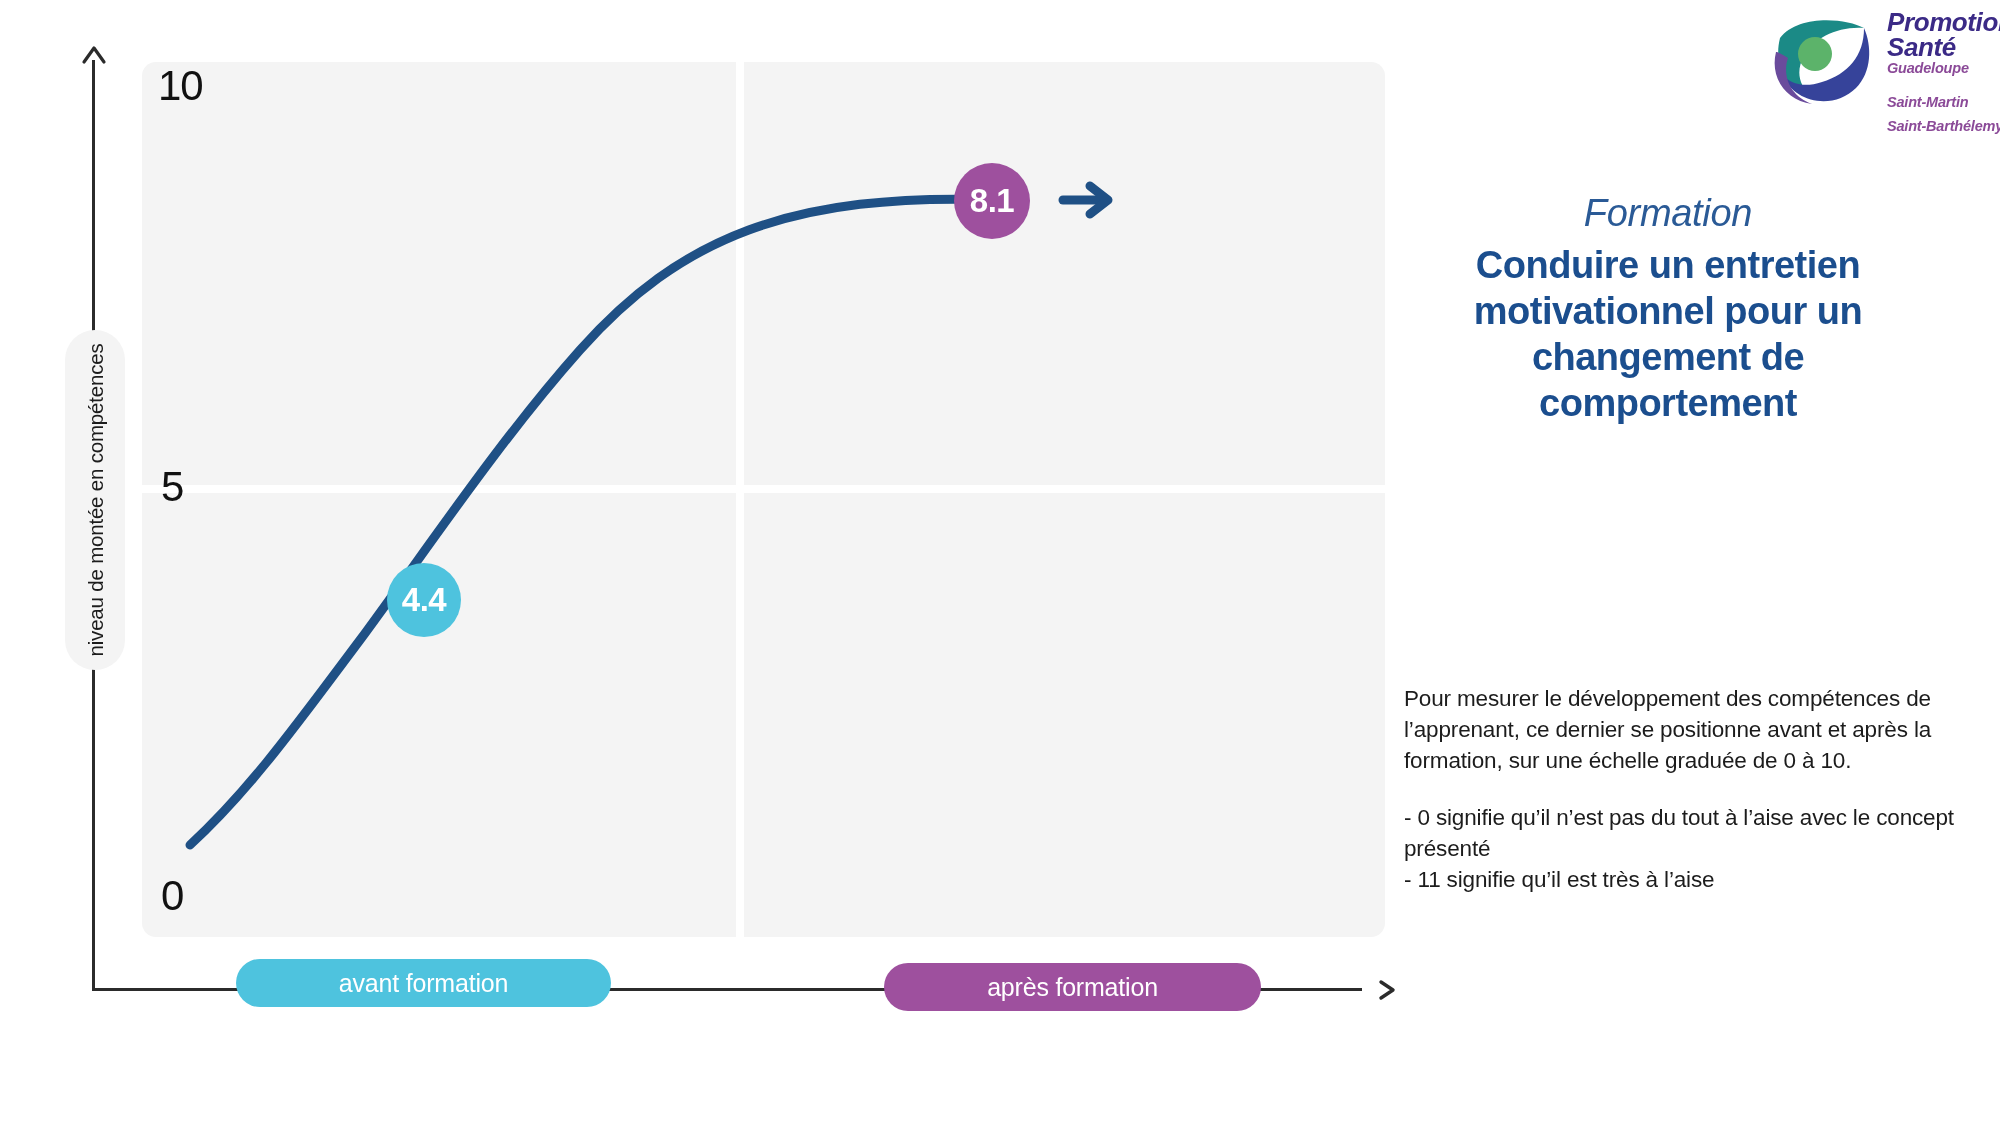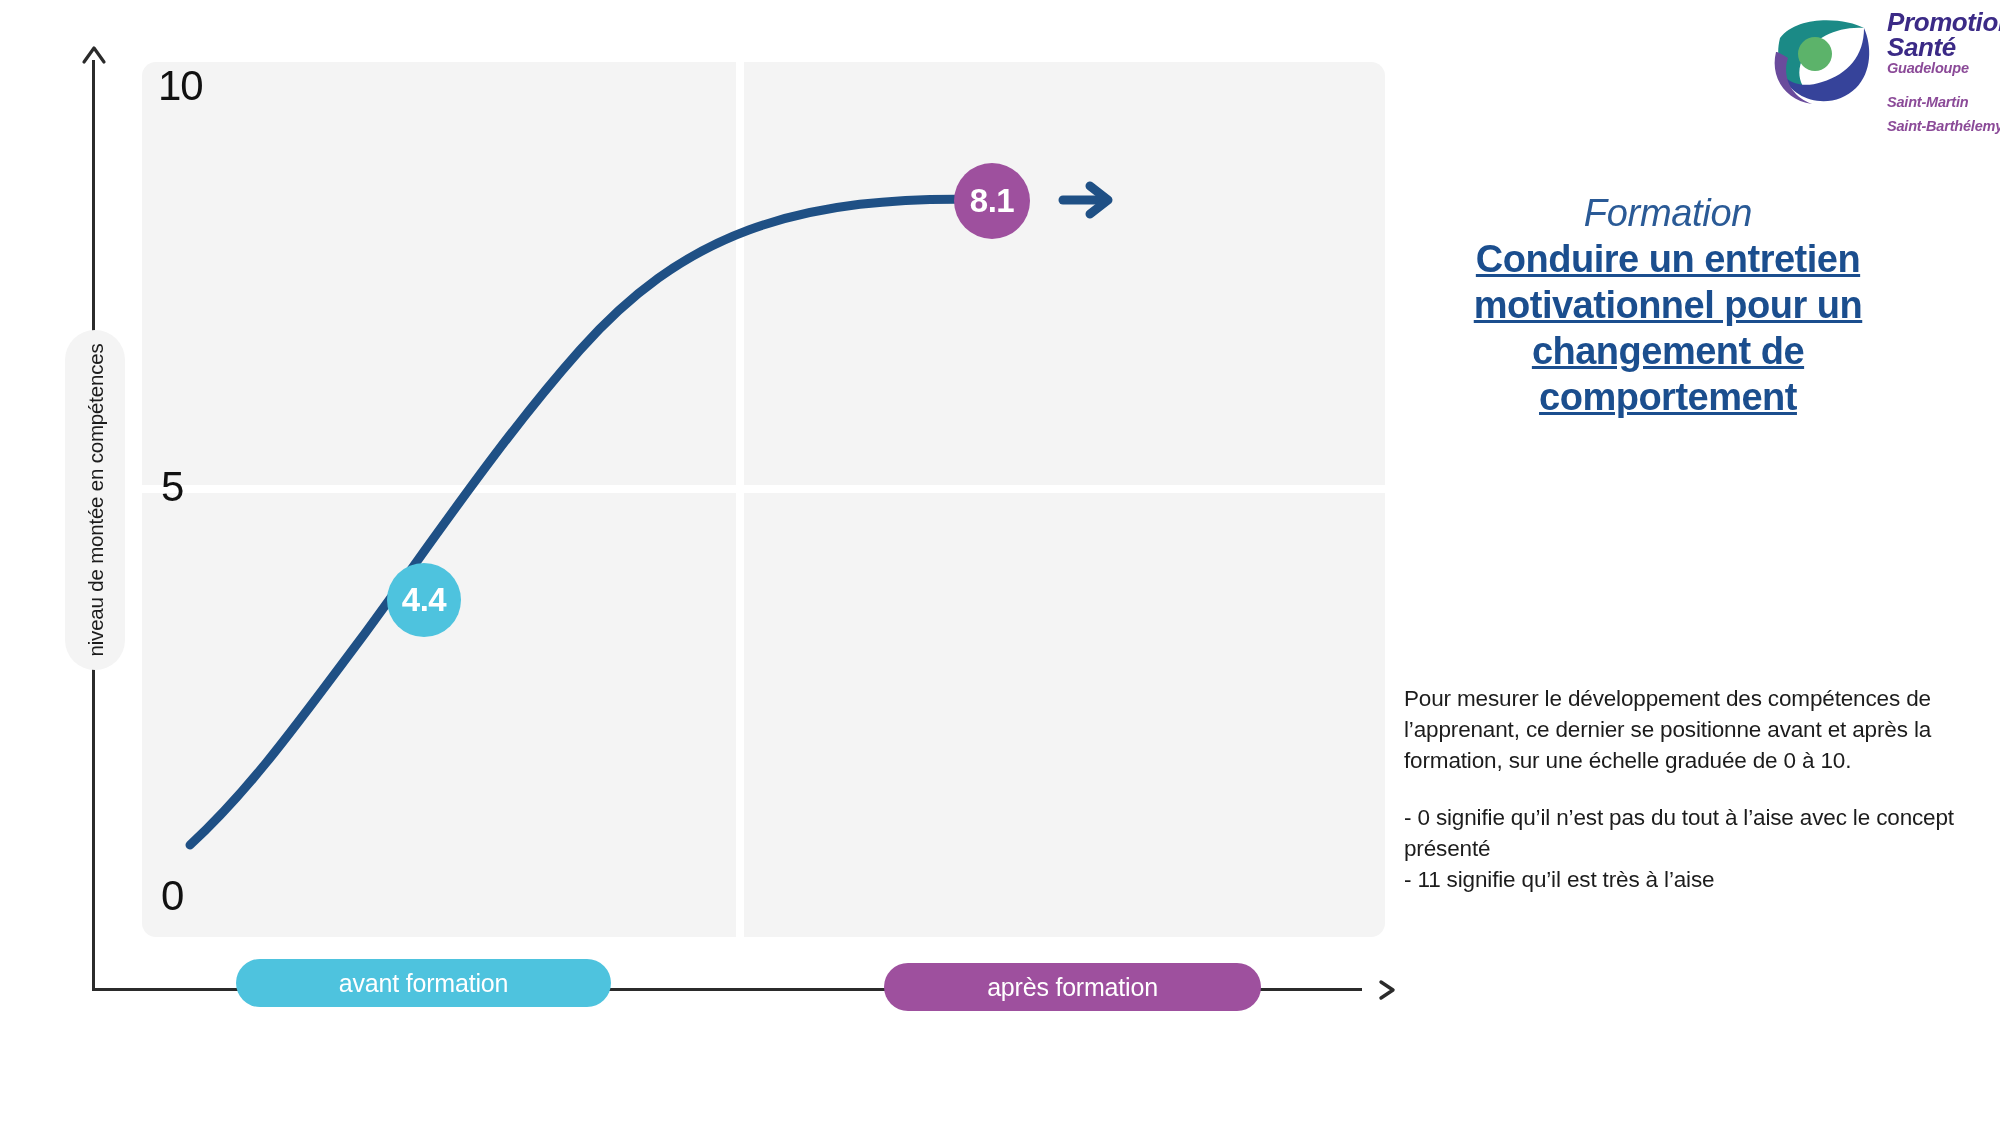--- a/index.html
+++ b/index.html
@@ -16,21 +16,21 @@
                font-size:26px; line-height:25px; color:#3b2a86; letter-spacing:-0.4px; }
   .logo-sub  { font-family:"Liberation Sans", sans-serif; font-weight:bold;
                font-size:14.5px; line-height:16.5px; color:#8b4a98; letter-spacing:-0.2px;
                }
 
   
   #right-col { position:absolute; left:1418px; top:190px; width:500px; }
   #kicker { font-size:38px; color:#2a5a96; text-align:center; line-height:46px;
             letter-spacing:-0.3px;font-style:italic; }
   #course-title { font-size:38px; font-weight:bold; color:#1b4e8e; text-align:center;
-                  line-height:46px; letter-spacing:-0.5px; margin-top:0;text-decoration:underline; }
+                  line-height:46px; letter-spacing:-0.5px; margin-top:6px; }
 
   #desc { position:absolute; left:1404px; top:683px; width:580px;
           font-size:22.5px; line-height:31px; color:#1c1c1c; letter-spacing:-0.15px; }
   #desc .blank { display:block; height:26px; }
 
   
   #chart { position:absolute; left:0; top:0; width:1420px; height:1060px; }
 
   .axis-line { position:absolute; background:#2b2b2b; }
   #y-axis { left:92px; top:60px; width:3px; height:930px; }

